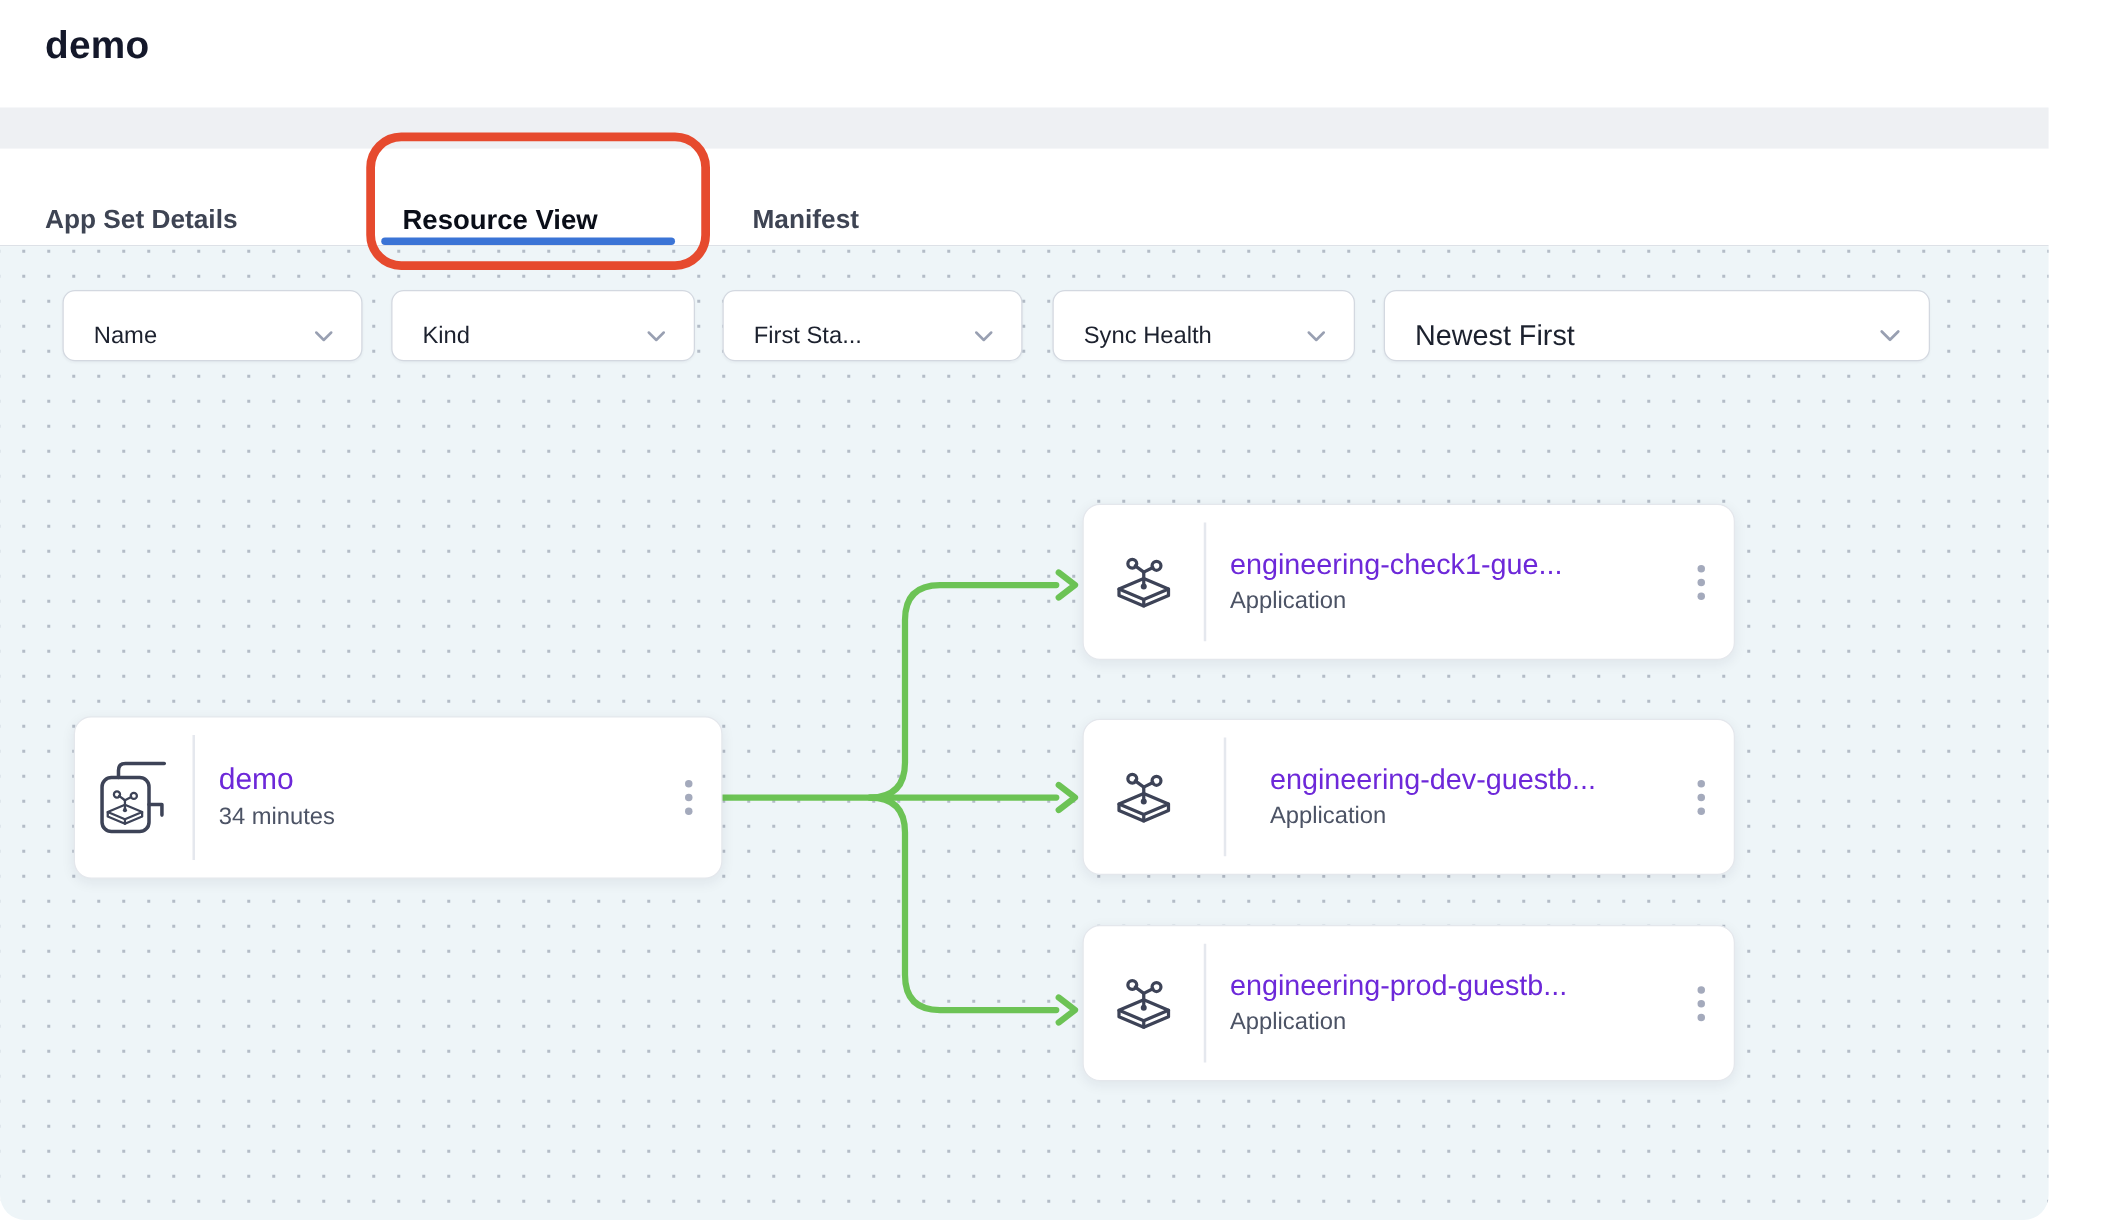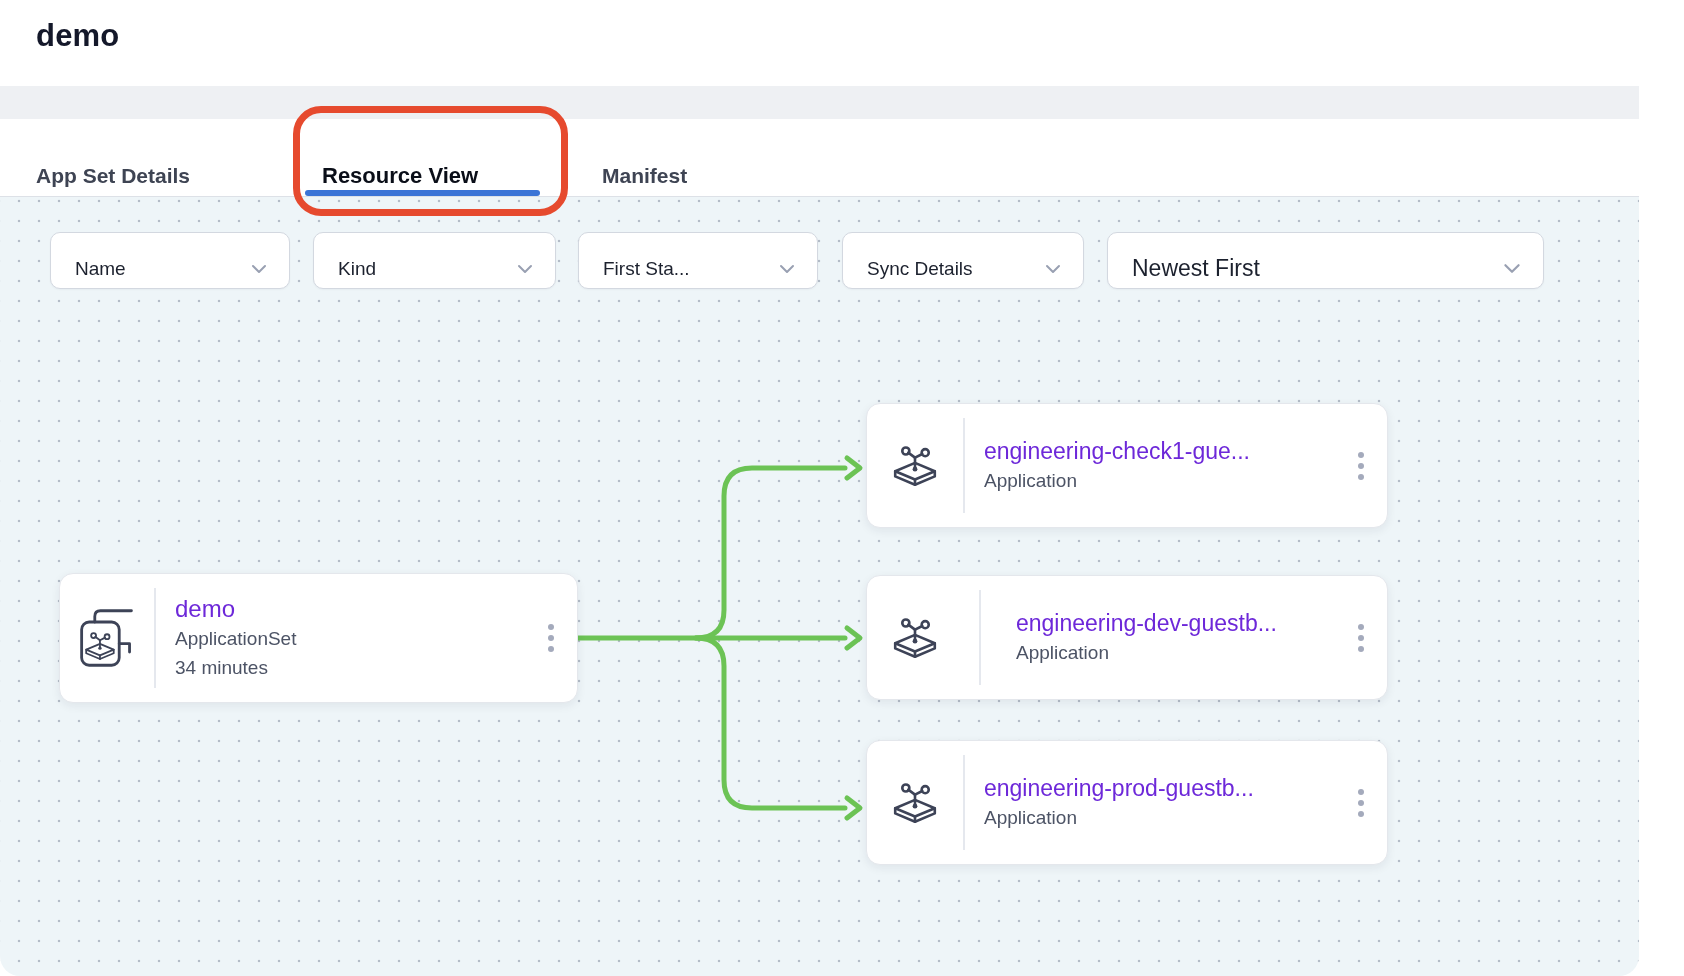--- a/index.html
+++ b/index.html
@@ -110,21 +110,21 @@
         <path d="M2 2 L8 8 L14 2" stroke="#99a0b2" stroke-width="2" fill="none" stroke-linecap="round" stroke-linejoin="round"></path>
       </svg>
   </button>
   <button class="dropdown dd-health">
     <span class="lbl">First Sta...</span>
     <svg class="chev" width="16" height="10" viewBox="0 0 16 10">
         <path d="M2 2 L8 8 L14 2" stroke="#99a0b2" stroke-width="2" fill="none" stroke-linecap="round" stroke-linejoin="round"></path>
       </svg>
   </button>
   <button class="dropdown dd-sync">
-    <span class="lbl">Sync Details</span>
+    <span class="lbl">Sync Health</span>
     <svg class="chev" width="16" height="10" viewBox="0 0 16 10">
         <path d="M2 2 L8 8 L14 2" stroke="#99a0b2" stroke-width="2" fill="none" stroke-linecap="round" stroke-linejoin="round"></path>
       </svg>
   </button>
   <button class="dropdown dd-sort">
     <span class="lbl">Newest First</span>
     <svg class="chev" width="18" height="11" viewBox="0 0 16 10">
         <path d="M2 2 L8 8 L14 2" stroke="#99a0b2" stroke-width="2" fill="none" stroke-linecap="round" stroke-linejoin="round"></path>
       </svg>
   </button>
@@ -145,21 +145,20 @@
           <path d="M20 18 V12 Q20 6 26 6 H59"></path>
           <rect x="6" y="18" width="40" height="46" rx="8"></rect>
           <path d="M46 41 H57 V50"></path>
         </g>
         <use href="#argo-app" x="7" y="25" width="37" height="37"></use>
       </svg>
     </div>
     <div class="v-div"></div>
     <div class="txt-cell">
       <div class="n-title">demo</div>
-      <div class="n-kind">ApplicationSet</div>
       <div class="n-age">34 minutes</div>
     </div>
     <button class="kebab">
       <i></i>
         <i></i>
         <i></i>
     </button>
   </div>
 
   <div class="node node-app1">

